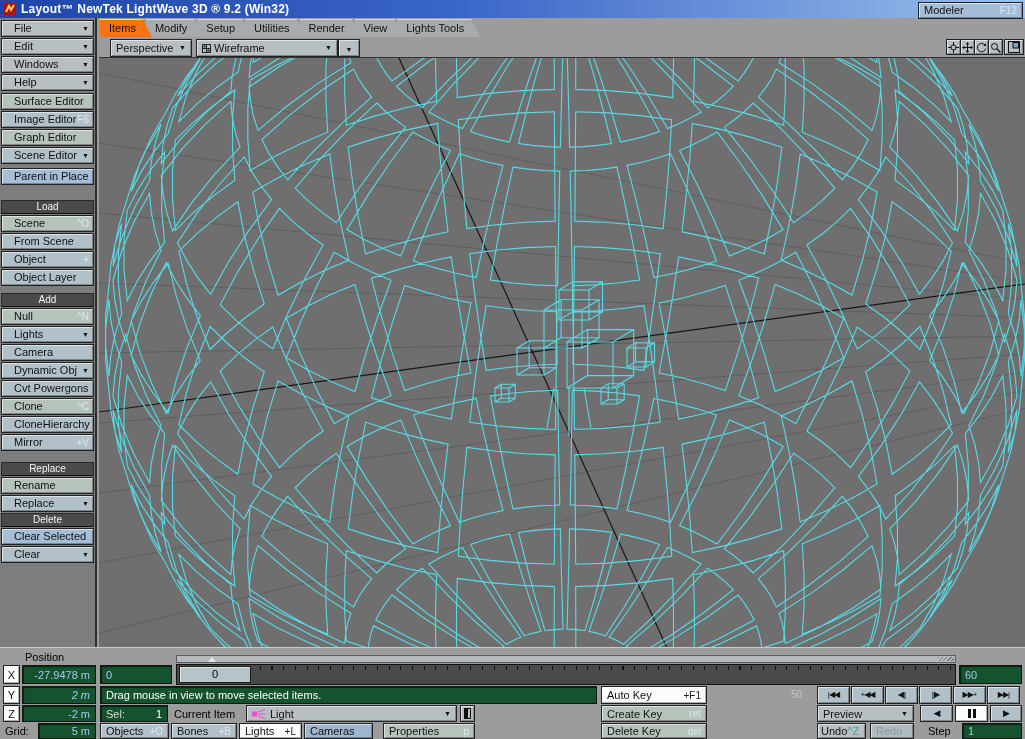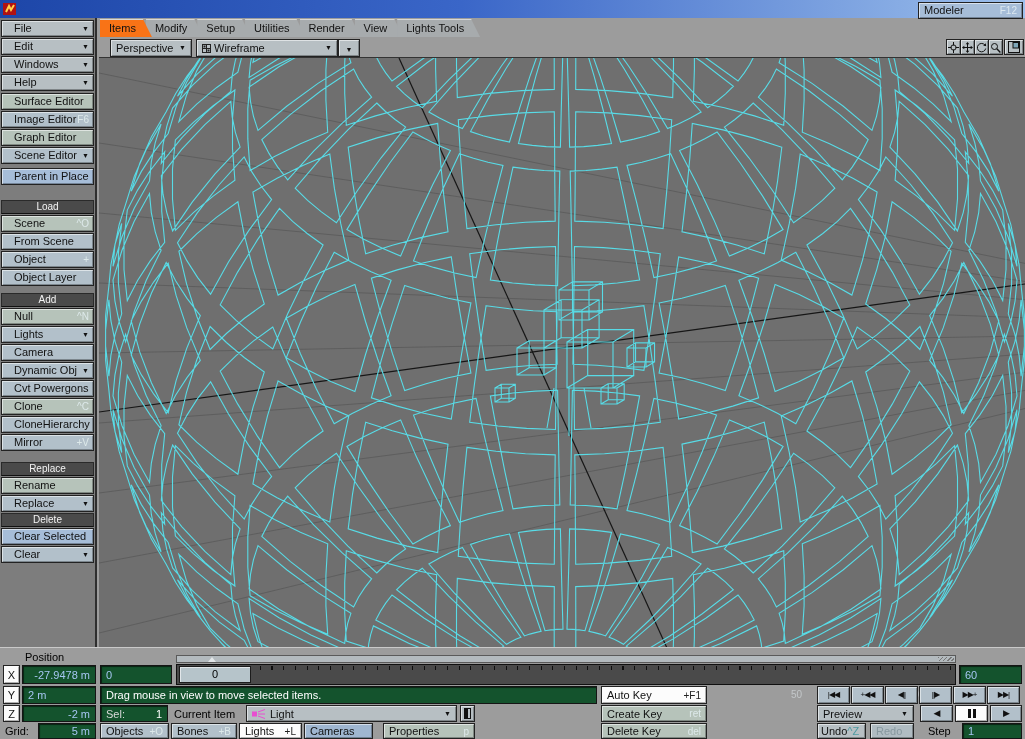--- a/index.html
+++ b/index.html
@@ -78,20 +78,21 @@
 </head>
 <body>
 
 <div id="app">
 
   <div class="titlebar">
     <svg class="appicon" viewBox="0 0 14 14">
       <rect x="0" y="1" width="13" height="12" fill="#b01212"></rect>
       <path d="M3 10 L6 4 L8 8 L11 3" stroke="#ffd24a" stroke-width="2" fill="none"></path>
     </svg>
+    <span class="apptitle">Layout™ NewTek LightWave 3D ® 9.2 (Win32)</span>
     <div class="winbtns">
       <div class="winbtn">_</div>
       <div class="winbtn">❐</div>
       <div class="winbtn">✕</div>
     </div>
   </div>
 
   <div class="sidebar" id="sidebar">
       <div class="sb-btn raised t-neutral"><span>File</span><div class="arr">▼</div></div>
       <div class="sb-btn raised t-neutral"><span>Edit</span><div class="arr">▼</div></div>
@@ -217,21 +218,21 @@
           <div class="num" style="left: 380px;">30</div>
           <div class="num" style="left: 497px;">40</div>
           <div class="num" style="left: 614px;">50</div>
           <div class="num" style="left: 731px;">60</div>
         </div>
       <div class="handle">0</div>
     </div>
     <div class="abs well" style="left:959px;top:17px;width:63px;height:19px;line-height:18px;"><span class="val">60</span></div>
 
     <div class="abs raised axisbtn" style="left:3px;top:38px;width:17px;height:18px;line-height:17px;">Y</div>
-    <div class="abs well" style="left:22px;top:38px;width:74px;height:18px;line-height:17px;"><span class="val">2 m</span></div>
+    <div class="abs well" style="left:22px;top:38px;width:74px;height:18px;line-height:17px;text-align:right;font-style:italic;"><span class="val">2 m</span></div>
     <div class="abs well" style="left:100px;top:38px;width:497px;height:18px;line-height:17px;">Drag mouse in view to move selected items.</div>
     <div class="abs raised t-white ctrbtn" style="left:601px;top:38px;width:106px;height:18px;line-height:15px">
       <span>Auto Key</span><span class="sc">+F1</span>
     </div>
     <div id="playback">
         <div class="abs raised t-blue pbtn" style="left: 817px; top: 38px; width: 33px; height: 18px;">|◀◀</div>
         <div class="abs raised t-blue pbtn" style="left: 851px; top: 38px; width: 33px; height: 18px;">+◀◀</div>
         <div class="abs raised t-blue pbtn" style="left: 885px; top: 38px; width: 33px; height: 18px;">◀||</div>
         <div class="abs raised t-blue pbtn" style="left: 919px; top: 38px; width: 33px; height: 18px;">||▶</div>
         <div class="abs raised t-blue pbtn" style="left: 953px; top: 38px; width: 33px; height: 18px;">▶▶+</div>

